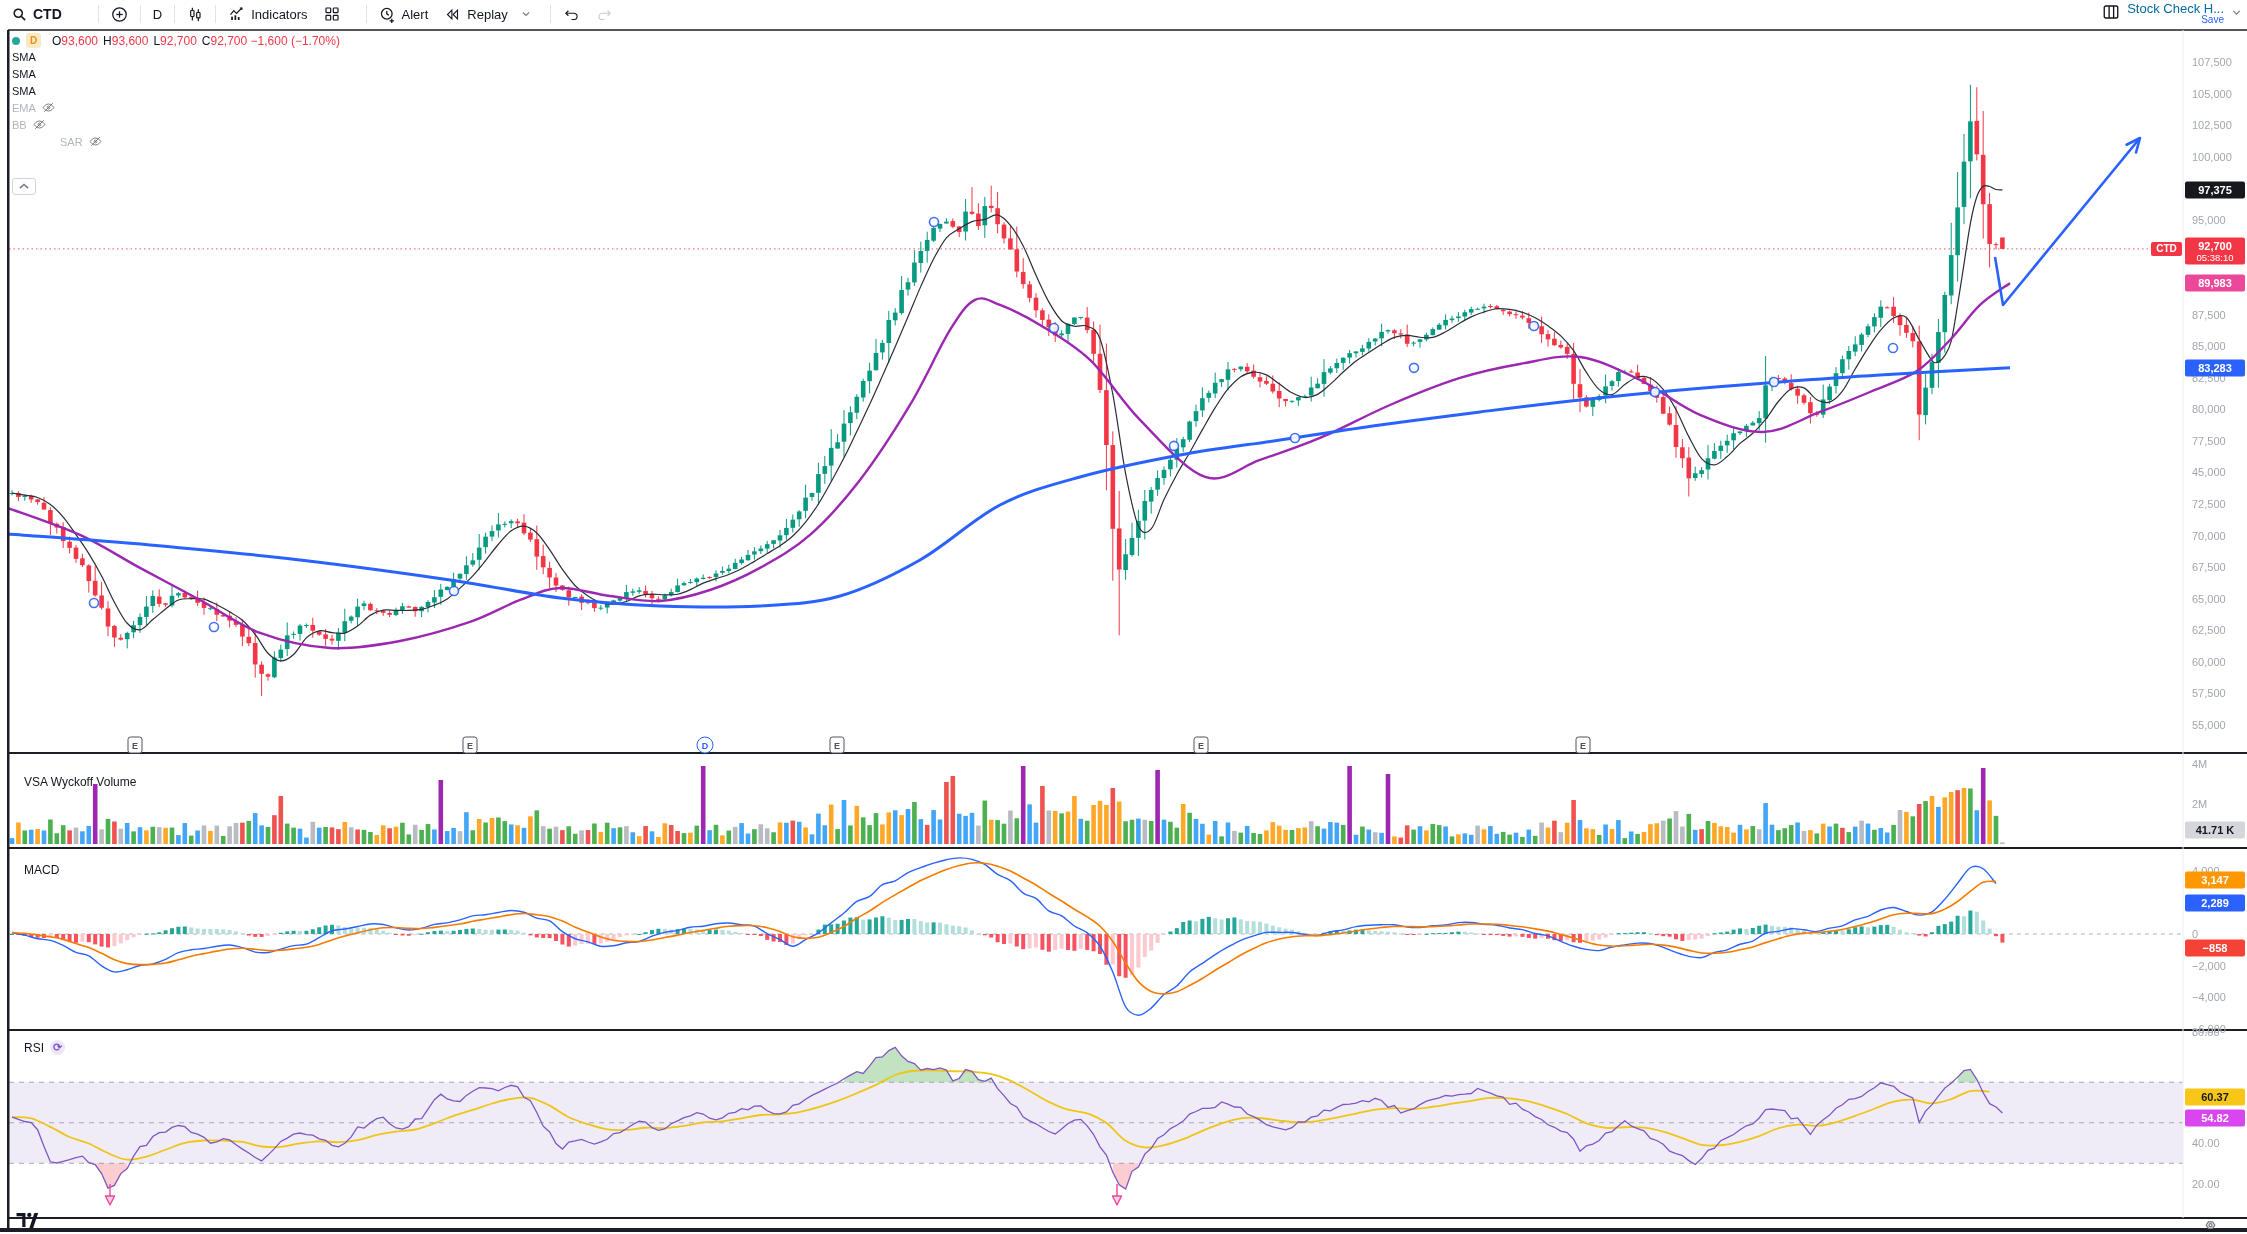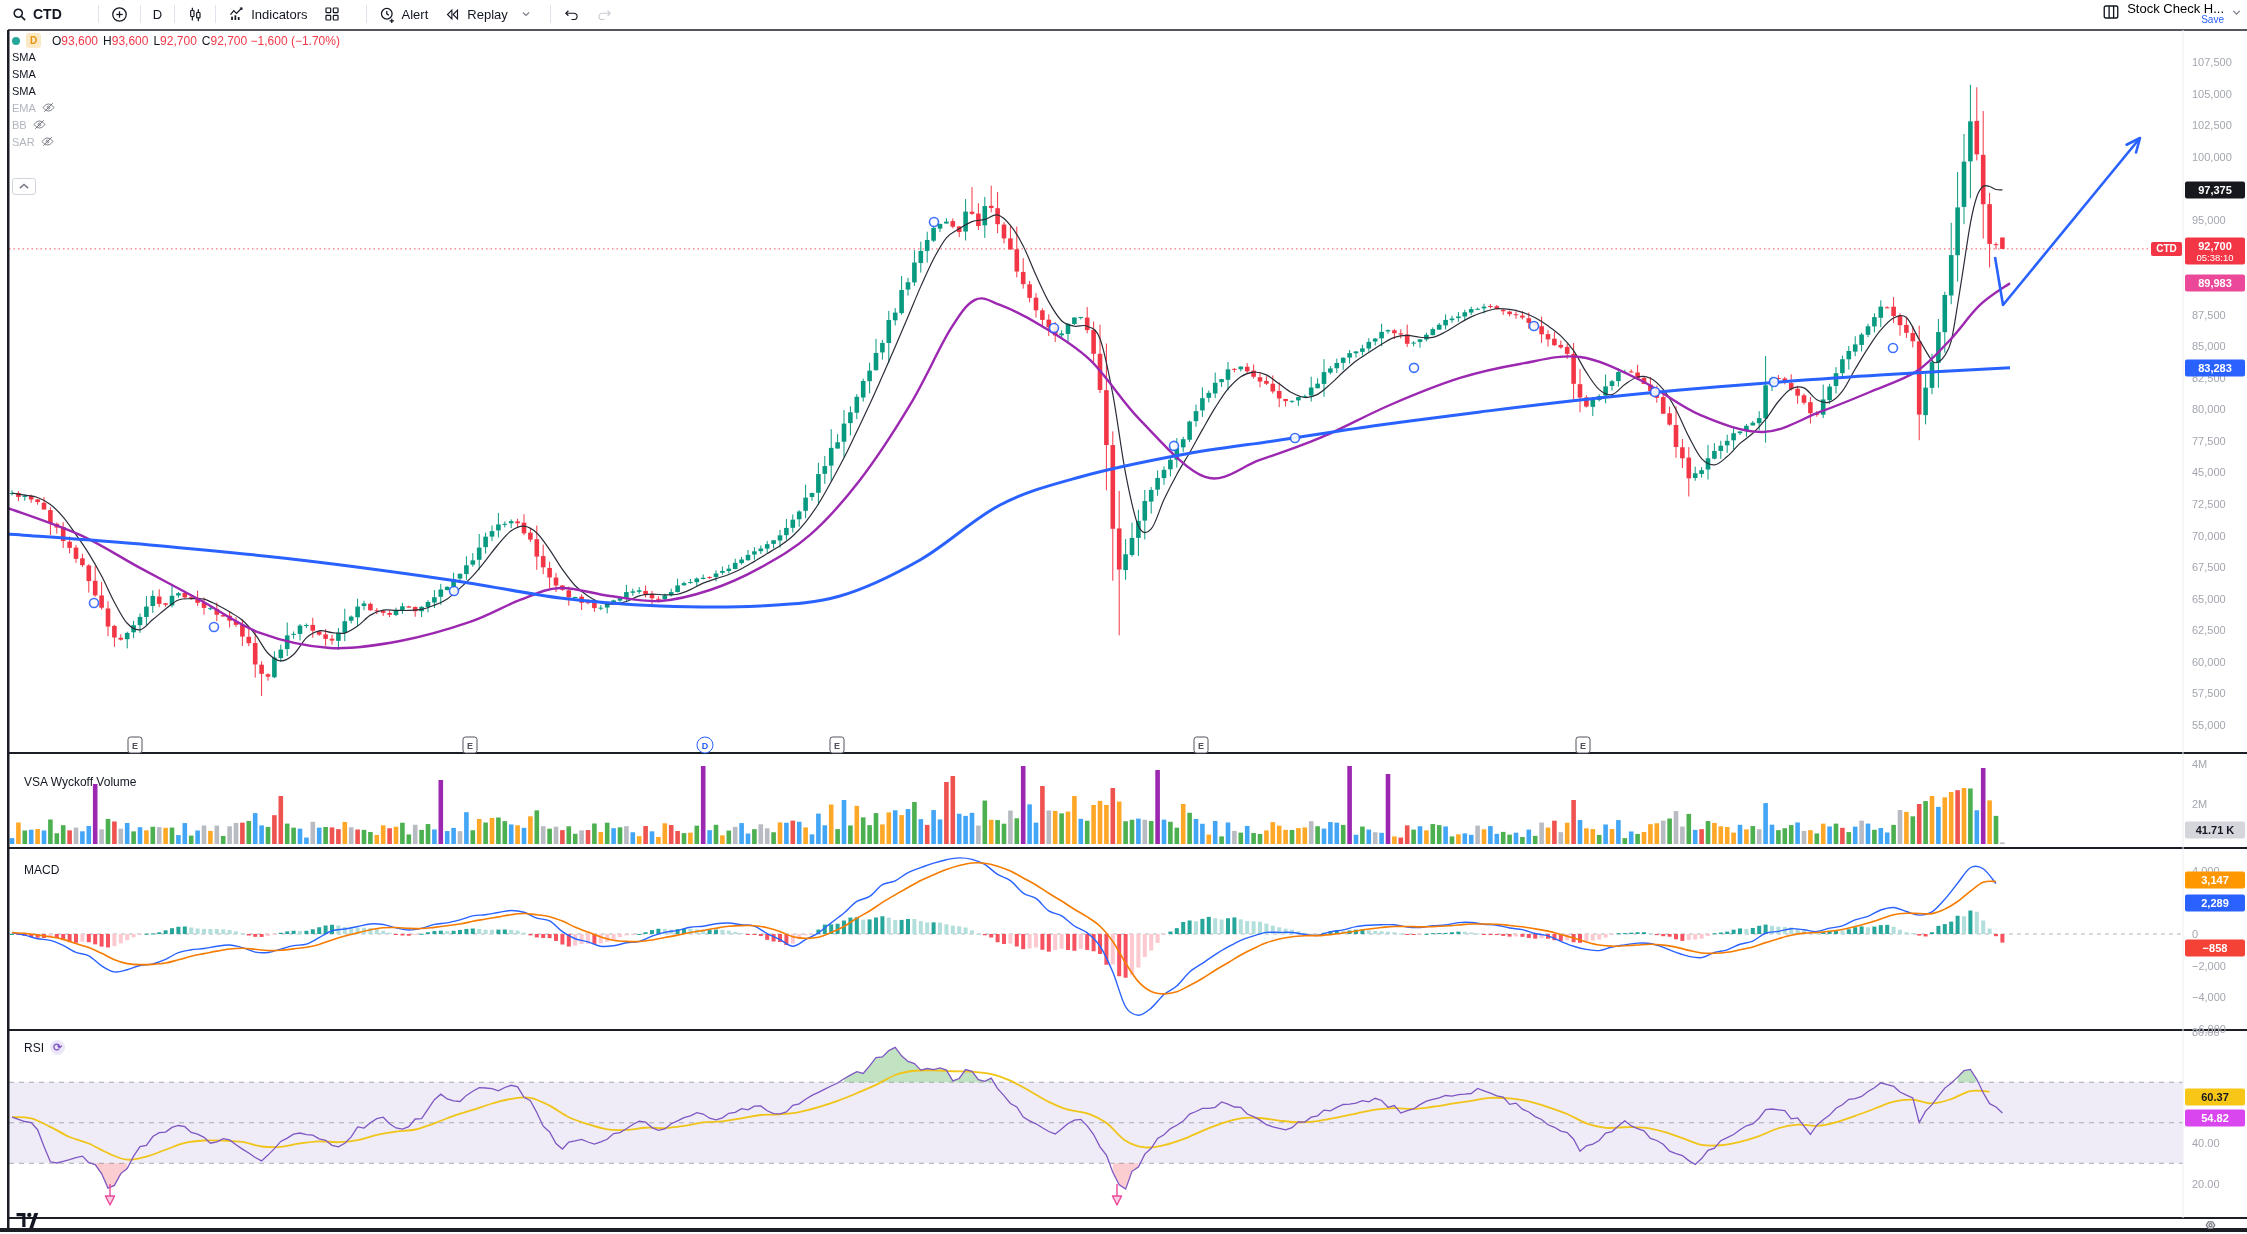--- a/index.html
+++ b/index.html
@@ -5,21 +5,21 @@
   html,body{margin:0;padding:0;background:#fff;font-family:"Liberation Sans",sans-serif;-webkit-font-smoothing:antialiased;}
   .app{position:relative;width:2247px;height:1234px;overflow:hidden;background:#fff;color:#131722;}
   
   .toolbar{position:absolute;left:0;top:0;width:2247px;height:28px;background:#fff;display:flex;align-items:center;}
   .tb-item{display:flex;align-items:center;gap:6px;height:24px;padding:0 8px;border-radius:4px;cursor:pointer;color:#131722;font-size:13px;white-space:nowrap;}
   .tb-item svg{display:block;}
   .tb-sep{width:1px;height:18px;background:#e0e3eb;margin:0 4px;}
   .tb-sym{font-weight:bold;font-size:14px;}
   .tb-right{position:absolute;right:4px;top:0;height:28px;display:flex;align-items:center;gap:6px;}
   .title-save{display:flex;flex-direction:column;align-items:flex-end;line-height:11px;}
-  .title-save .t{font-size:13px;color:#000000;}
+  .title-save .t{font-size:13px;color:#0369a1;}
   .title-save .s{font-size:10px;color:#2962ff;cursor:pointer;}
   
   .chart{position:absolute;left:0;top:28px;width:2247px;height:1206px;}
   #chart-svg{position:absolute;left:0;top:0;}
   .legend{position:absolute;left:12px;top:5px;display:flex;align-items:center;gap:6px;font-size:12px;}
   .dot{width:8px;height:8px;border-radius:50%;}
   .chip{min-width:15px;height:15px;border-radius:3px;display:flex;align-items:center;justify-content:center;font-size:10px;font-weight:bold;}
   .ohlc span.k{color:#131722;margin-left:5px;}
   .ohlc span.v{font-weight:normal;}
   .ind-row{position:absolute;left:12px;display:flex;align-items:center;gap:6px;font-size:11px;cursor:pointer;}
@@ -1486,21 +1486,21 @@
           <span style="color: rgb(178, 181, 190);">BB</span>
           <span class="eye">
             <svg width="13" height="13" viewBox="0 0 24 24" fill="none" stroke="#787b86" stroke-width="1.8">
               <path d="M2 12s4-6.5 10-6.5S22 12 22 12s-4 6.5-10 6.5S2 12 2 12z"></path>
               <circle cx="12" cy="12" r="2.6"></circle>
               <line x1="4" y1="20" x2="20" y2="4"></line>
             </svg>
           </span>
         </div>
         <div class="ind-row" style="top: 107px;">
-          <span style="color: rgb(178, 181, 190);">SAR</span>
+          <span style="color: rgb(178, 181, 190); margin-left: 48px;">SAR</span>
           <span class="eye">
             <svg width="13" height="13" viewBox="0 0 24 24" fill="none" stroke="#787b86" stroke-width="1.8">
               <path d="M2 12s4-6.5 10-6.5S22 12 22 12s-4 6.5-10 6.5S2 12 2 12z"></path>
               <circle cx="12" cy="12" r="2.6"></circle>
               <line x1="4" y1="20" x2="20" y2="4"></line>
             </svg>
           </span>
         </div>
         <div class="collapse-btn" style="top: 150px;">
           <svg width="10" height="7" viewBox="0 0 12 8" fill="none" stroke="#787b86" stroke-width="1.8">

